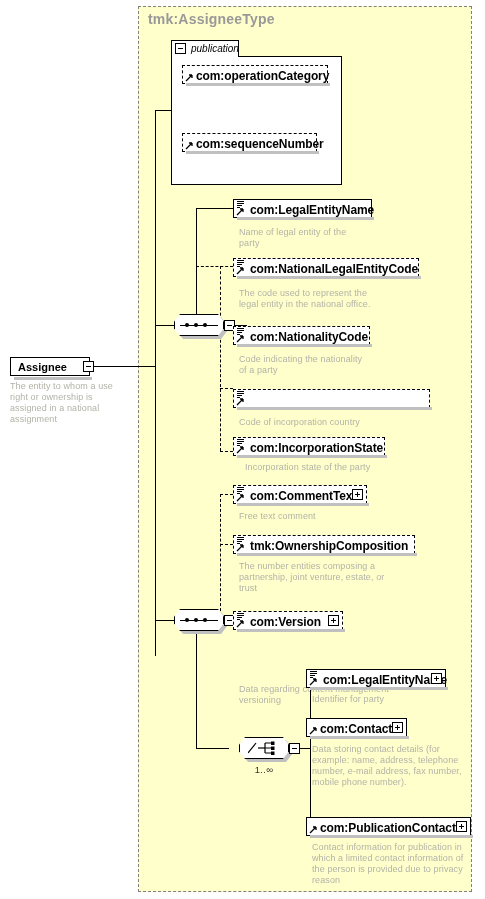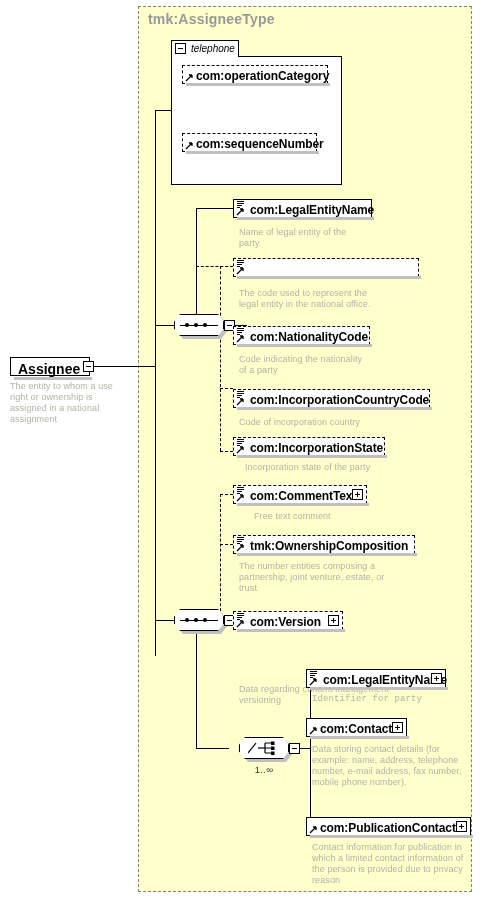--- a/index.html
+++ b/index.html
@@ -82,21 +82,21 @@
     position:absolute;font-size:9px;line-height:11px;color:#b3b3a8;
     white-space:pre-line;letter-spacing:0.1px;
   }
 
   
   #root-node{
     position:absolute;left:10px;top:357px;width:80px;height:19px;
     background:#ffffff;border:1px solid #000000;box-sizing:border-box;z-index:3;
   }
   #root-node .rname{
-    position:absolute;left:7px;top:3px;font-size:14px;font-weight:bold;color:#000;
+    position:absolute;left:7px;top:3px;font-size:11px;font-weight:bold;color:#000;
   }
   #root-node .toggle{right:-5px;top:3px;}
 
   
   .compositor{position:absolute;width:50px;height:22px;z-index:3;}
   .compositor .shape{
     position:absolute;left:0;top:0;width:50px;height:22px;
     background:#ffffff;border:1px solid #000000;box-sizing:border-box;
     clip-path:polygon(0% 35%,12% 0%,88% 0%,100% 35%,100% 65%,88% 100%,12% 100%,0% 65%);
   }
@@ -144,21 +144,21 @@
 
 <div class="ln lnh" style="left:90px;top:366px;width:65px;"></div>
 <div class="ln lnv" style="left:155px;top:196px;height:460px;"></div>
 
 <div class="ln lnv" style="left:155px;top:110px;height:87px;"></div>
 <div class="ln lnh" style="left:155px;top:110px;width:17px;"></div>
 
 <div id="attributes-body"></div>
 <div id="attributes-tab">
   <span class="toggle" style="left:3px;top:2px;"></span>
-  <span class="lbl">telephone</span>
+  <span class="lbl">publication</span>
 </div>
 
 <div class="node optional no-left-pad" style="left:182px;top:65px;width:146px;">
   <span class="ico-arrow">
     <svg width="9" height="9" viewBox="0 0 9 9">
         <path d="M1 8 L7 2 M7 2 L7 5 M7 2 L4 2" stroke="#000" stroke-width="1.3" fill="none"></path>
       </svg>
   </span>
   <span class="name">com:operationCategory</span>
   <span class="shadow"></span>
@@ -221,20 +221,21 @@
       <i></i>
       <i></i>
       <i></i>
       <i></i>
     </span>
   <span class="ico-arrow">
     <svg width="9" height="9" viewBox="0 0 9 9">
         <path d="M1 8 L7 2 M7 2 L7 5 M7 2 L4 2" stroke="#000" stroke-width="1.3" fill="none"></path>
       </svg>
   </span>
+  <span class="name">com:NationalLegalEntityCode</span>
   <span class="shadow"></span>
 </div>
 <div class="doc" style="left:239px;top:288px;width:150px;">The code used to represent the legal entity in the national office.</div>
 
 <div class="node optional" style="left:233px;top:326px;width:137px;">
   <span class="ico-lines">
       <i></i>
       <i></i>
       <i></i>
       <i></i>
@@ -254,21 +255,20 @@
       <i></i>
       <i></i>
       <i></i>
       <i></i>
     </span>
   <span class="ico-arrow">
     <svg width="9" height="9" viewBox="0 0 9 9">
         <path d="M1 8 L7 2 M7 2 L7 5 M7 2 L4 2" stroke="#000" stroke-width="1.3" fill="none"></path>
       </svg>
   </span>
-  <span class="name">com:IncorporationCountryCode</span>
   <span class="shadow"></span>
 </div>
 <div class="doc" style="left:239px;top:417px;width:160px;">Code of incorporation country</div>
 
 <div class="node optional" style="left:233px;top:437px;width:152px;">
   <span class="ico-lines">
       <i></i>
       <i></i>
       <i></i>
       <i></i>
@@ -313,21 +313,21 @@
     </span>
   <span class="ico-arrow">
     <svg width="9" height="9" viewBox="0 0 9 9">
         <path d="M1 8 L7 2 M7 2 L7 5 M7 2 L4 2" stroke="#000" stroke-width="1.3" fill="none"></path>
       </svg>
   </span>
   <span class="name">com:CommentText</span>
   <span class="toggle plus"></span>
   <span class="shadow"></span>
 </div>
-<div class="doc" style="left:254px;top:511px;width:150px;">Free text comment</div>
+<div class="doc" style="left:239px;top:511px;width:150px;">Free text comment</div>
 
 <div class="node optional" style="left:233px;top:535px;width:182px;">
   <span class="ico-lines">
       <i></i>
       <i></i>
       <i></i>
       <i></i>
     </span>
   <span class="ico-arrow">
     <svg width="9" height="9" viewBox="0 0 9 9">
@@ -389,21 +389,21 @@
     </span>
   <span class="ico-arrow">
     <svg width="9" height="9" viewBox="0 0 9 9">
         <path d="M1 8 L7 2 M7 2 L7 5 M7 2 L4 2" stroke="#000" stroke-width="1.3" fill="none"></path>
       </svg>
   </span>
   <span class="name">com:LegalEntityName</span>
   <span class="toggle plus"></span>
   <span class="shadow"></span>
 </div>
-<div class="doc" style="left:312px;top:694px;width:150px;font-family:Liberation Mono, monospace;">Identifier for party</div>
+<div class="doc" style="left:312px;top:694px;width:150px;">Identifier for party</div>
 
 <div class="node no-left-pad" style="left:306px;top:718px;width:101px;">
   <span class="ico-arrow">
     <svg width="9" height="9" viewBox="0 0 9 9">
         <path d="M1 8 L7 2 M7 2 L7 5 M7 2 L4 2" stroke="#000" stroke-width="1.3" fill="none"></path>
       </svg>
   </span>
   <span class="name">com:Contact</span>
   <span class="toggle plus"></span>
   <span class="shadow"></span>

